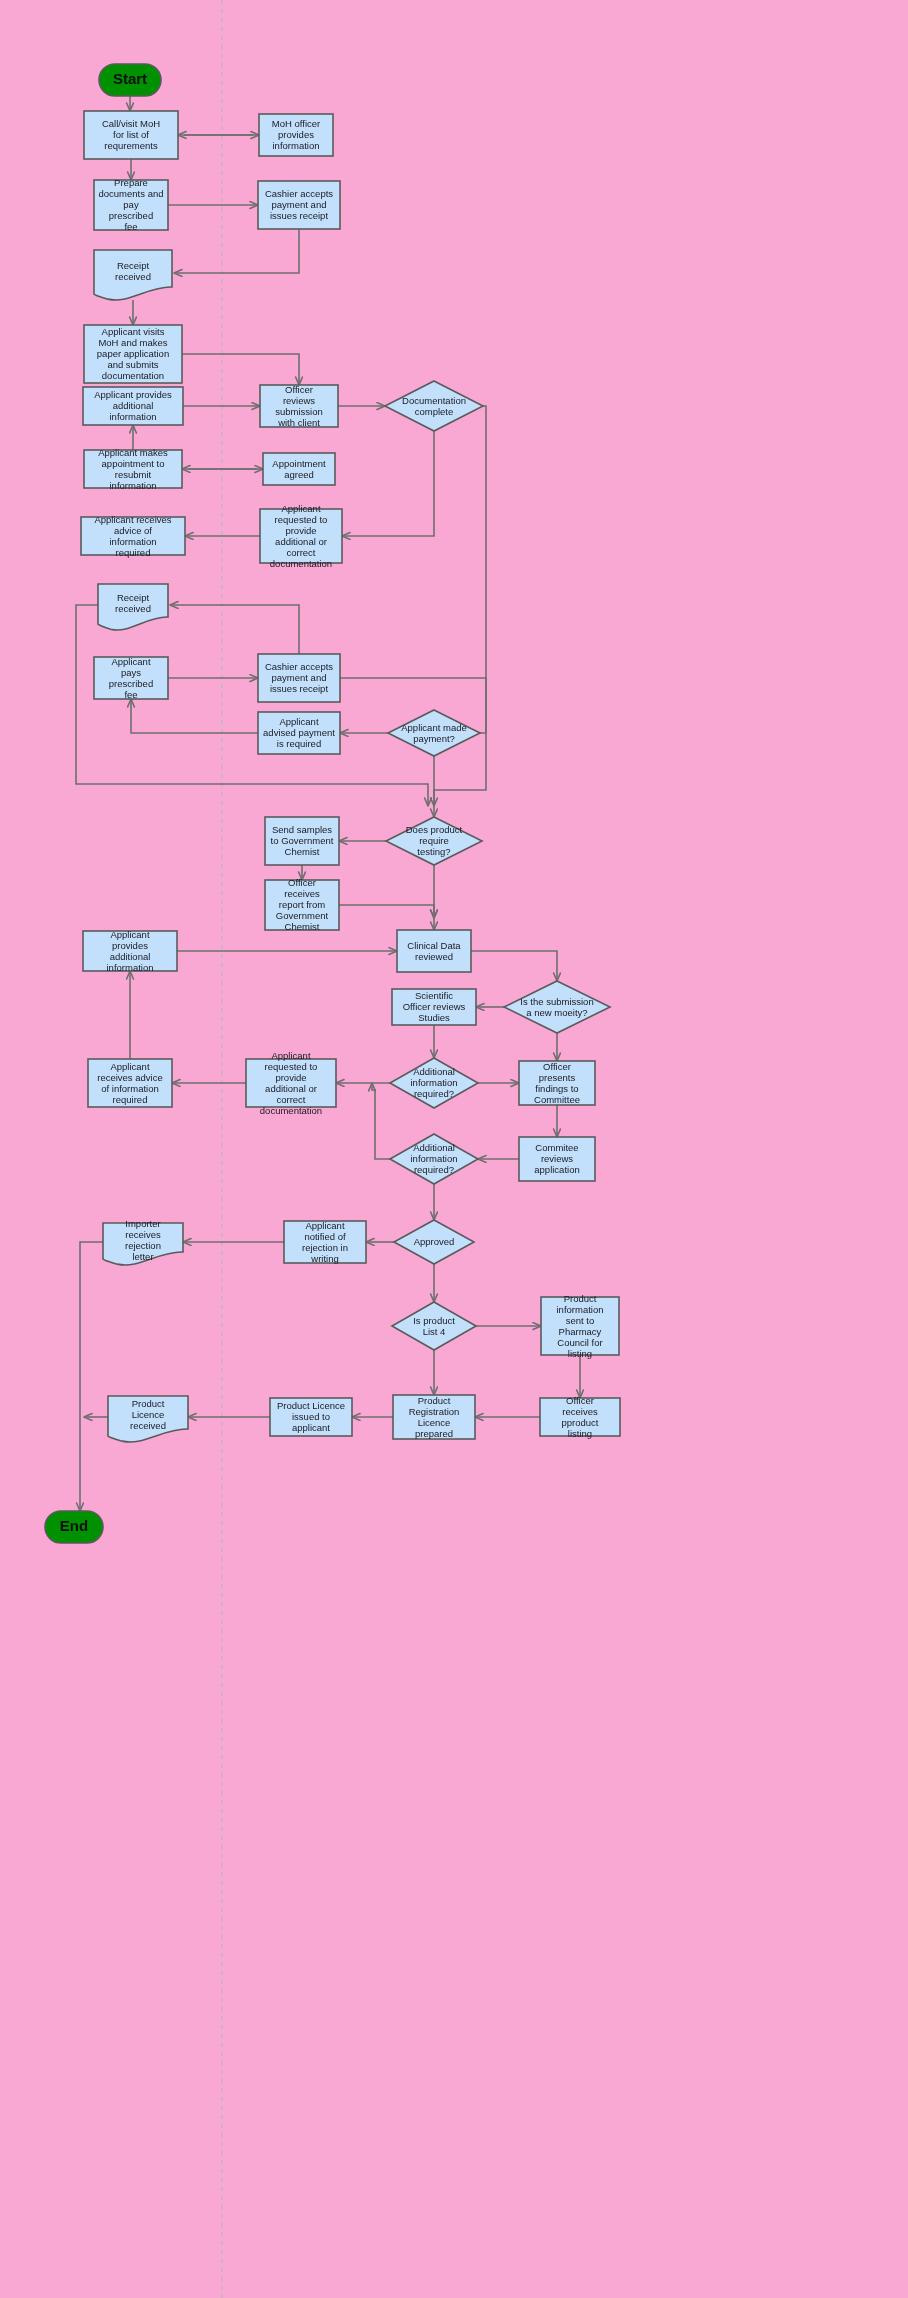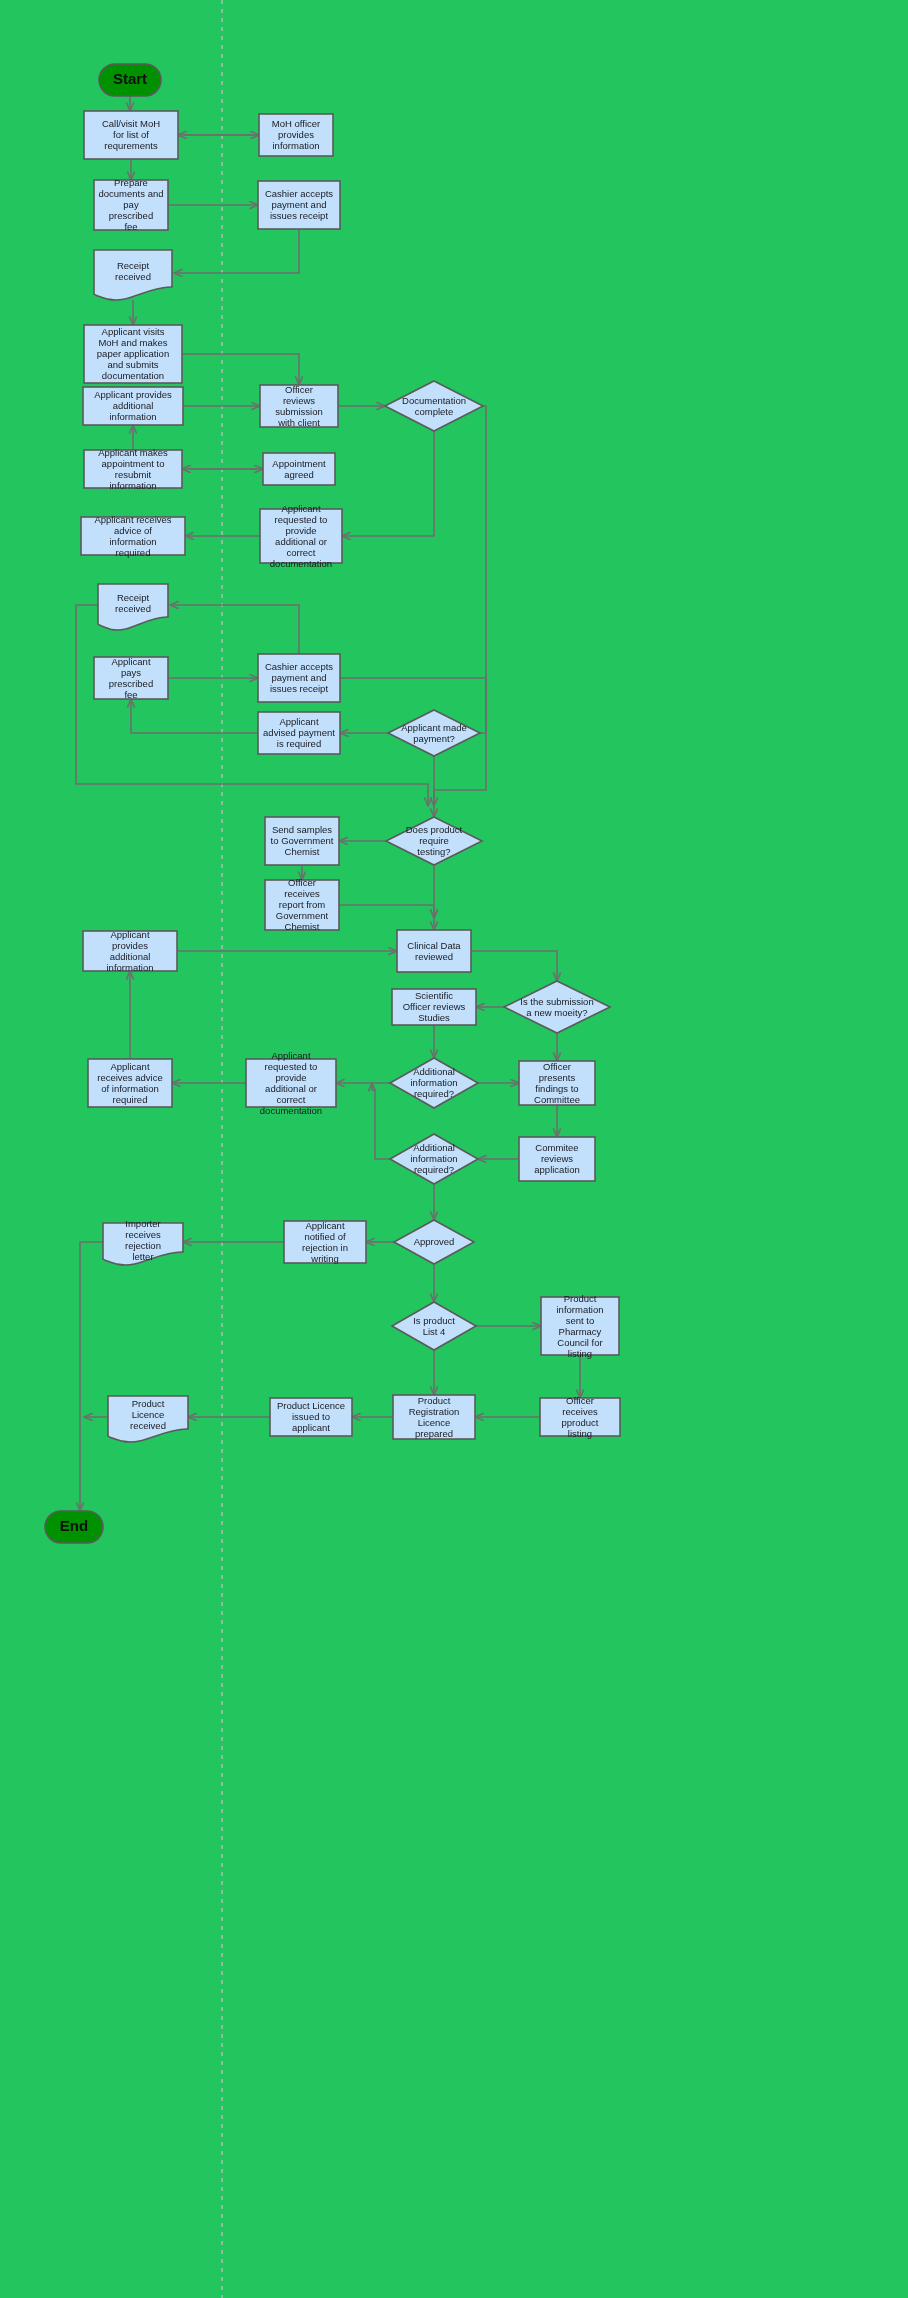--- a/index.html
+++ b/index.html
@@ -1,18 +1,18 @@
 <!DOCTYPE html>
 <html><head>
 <meta charset="utf-8">
 <style>
   html,body{margin:0;padding:0;background:#000;}
   body{width:908px;height:2298px;position:relative;overflow:hidden;
        font-family:"Liberation Sans","DejaVu Sans",sans-serif;}
-  #stage{position:absolute;left:0;top:0;width:908px;height:2298px;background:#22c55e;}
+  #stage{position:absolute;left:0;top:0;width:908px;height:2298px;background:#f9a8d4;}
   svg{position:absolute;left:0;top:0;width:908px;height:2298px;display:block;}
   text{fill:#1a1a22;font-family:"Liberation Sans","DejaVu Sans",sans-serif;
        font-size:9.5px;text-anchor:middle;dominant-baseline:middle;}
   .terminal-label{font-size:15px;font-weight:bold;fill:#101010;}
   .node-shape{fill:#c2e0fb;stroke:#5a5a5a;stroke-width:1.6;}
   .term-shape{fill:#009100;stroke:#5a5a5a;stroke-width:1.6;}
   .conn{stroke:#6e6e6e;stroke-width:1.6;fill:none;}
   .divider{stroke:#b9b9b9;stroke-width:1.4;stroke-dasharray:4 5;fill:none;}
 </style>
 </head>

